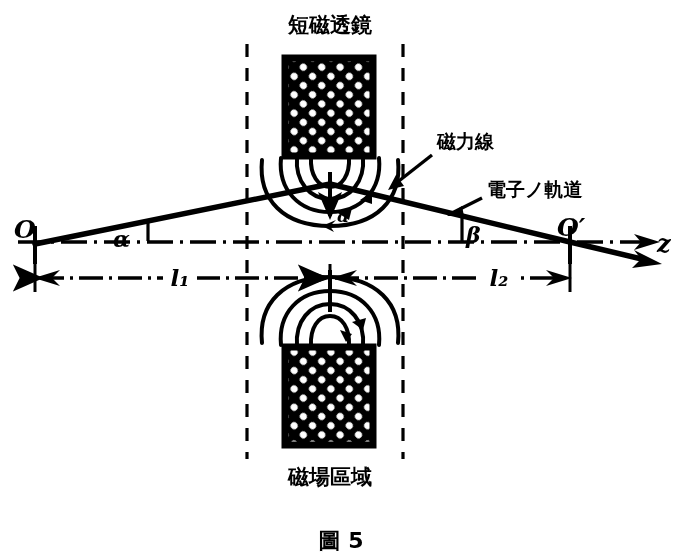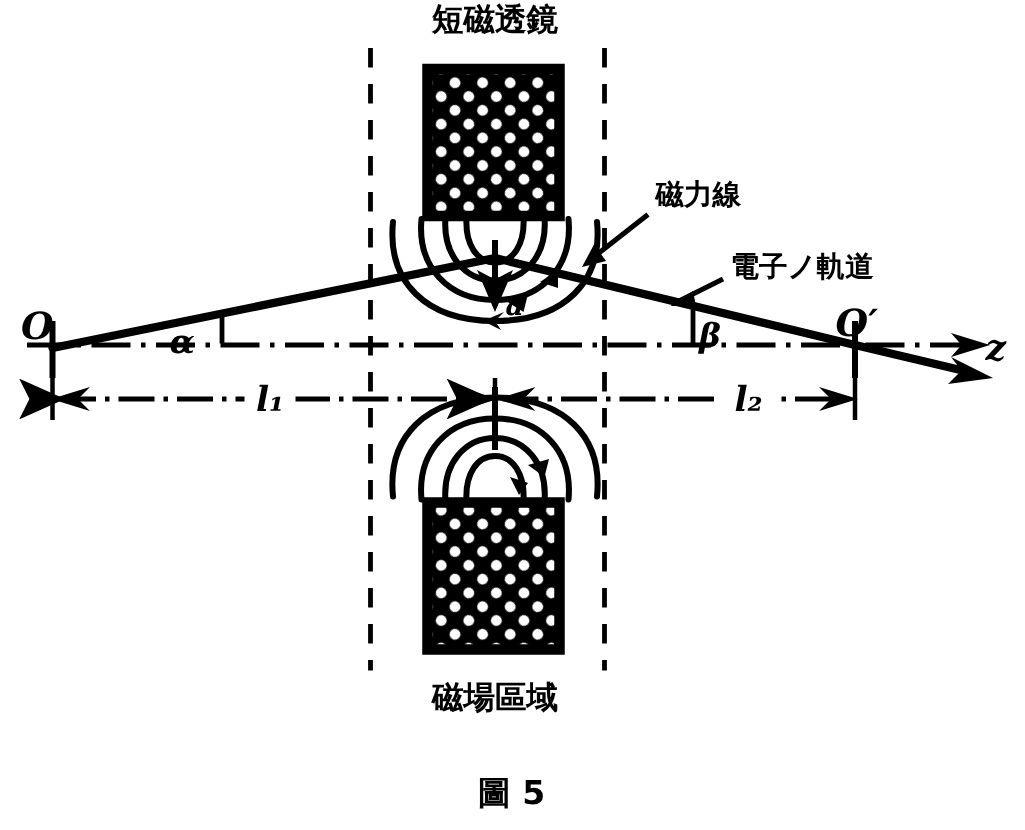--- a/index.html
+++ b/index.html
@@ -10,21 +10,21 @@
   body {
     width: 683px;
     height: 553px;
     position: relative;
     font-family: "DejaVu Sans", sans-serif;
     overflow: hidden;
   }
   #figure-root {
     position: absolute;
     left: 0;
-    top: 0;
+    top: 12px;
     width: 683px;
     height: 448px;
   }
   svg#diagram {
     display: block;
     width: 683px;
     height: 553px;
   }
   .cjk-label {
     font-family: "DejaVu Sans", sans-serif;

